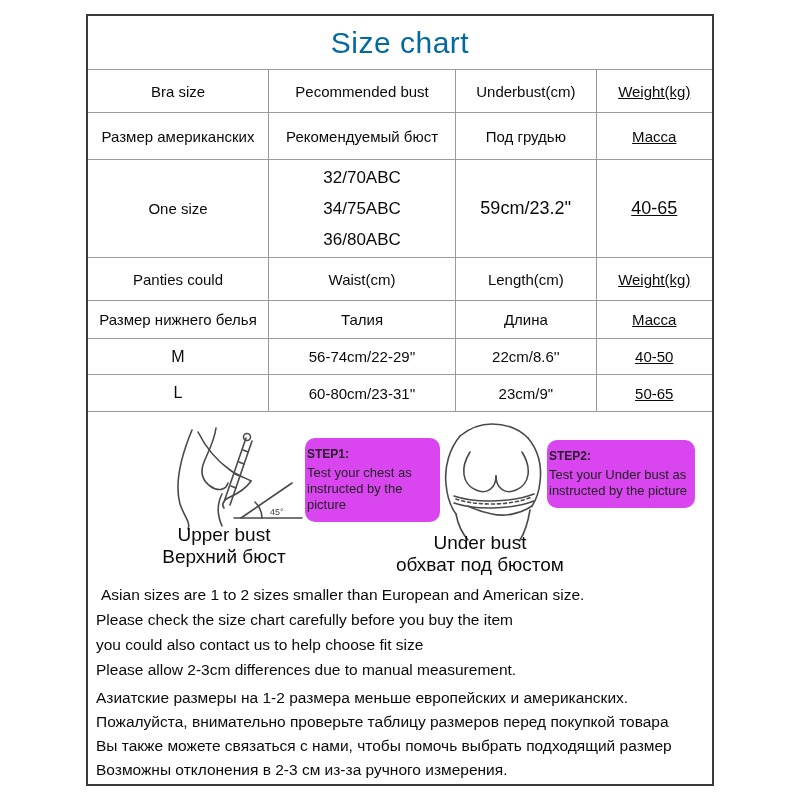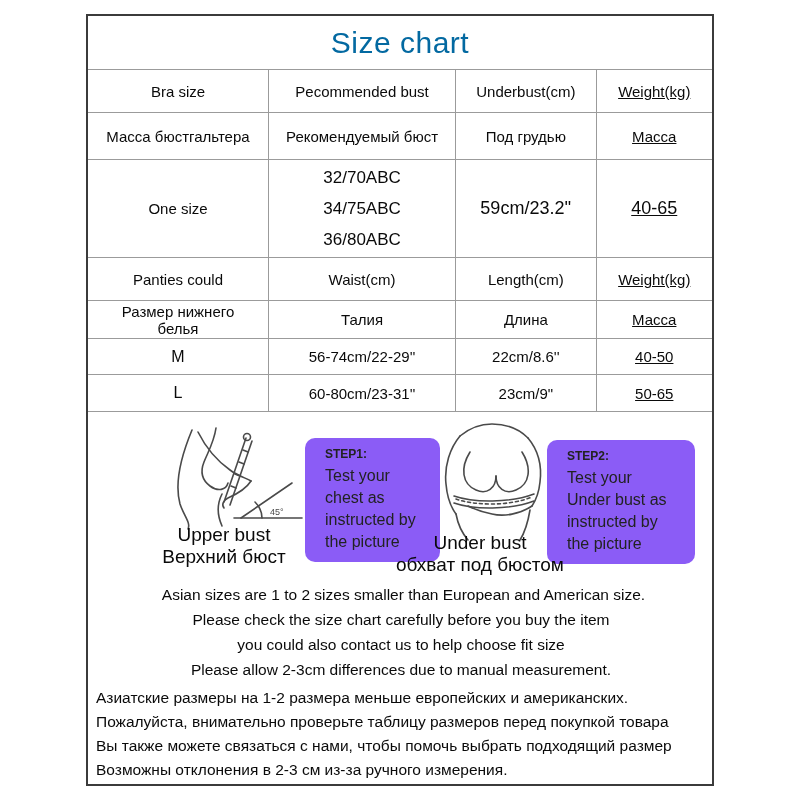--- a/index.html
+++ b/index.html
@@ -4,54 +4,54 @@
 <style>
   * { margin:0; padding:0; box-sizing:border-box; }
   html,body { width:800px; height:800px; background:#ffffff; font-family:"Liberation Sans", sans-serif; color:#111; }
   .sheet { position:relative; width:800px; height:800px; background:#fff; overflow:hidden; }
   .frame { position:absolute; left:86px; top:14px; width:628px; height:772px; border:2px solid #3b3b3b; background:#fff; }
   .title-row { height:54px; border-bottom:1px solid #9b9b9b; display:flex; align-items:center; justify-content:center;
                font-size:30px; letter-spacing:0.5px; color:#0369a1; }
   .size-table { display:grid; grid-template-columns:29% 30% 22.5% 18.5%; grid-template-rows:43px 47px 98px 43px 38px 36px 37px; }
   .cell { border-right:1px solid #9b9b9b; border-bottom:1px solid #9b9b9b;
           display:flex; align-items:center; justify-content:center; text-align:center;
-          font-size:15px; color:#0a0a0a; padding:2px 12px; }
+          font-size:15px; color:#0a0a0a; padding:2px 4px; }
   .cell.last-col { border-right:none;text-decoration:underline; }
   .cell.multi { white-space:pre-line; font-size:17px; line-height:31px; }
   .cell.big { font-size:18px; }
   .cell.md { font-size:16px; }
   .figures { position:relative; height:170px; }
   .figure-svg { position:absolute; }
-  .step-box { position:absolute; width:135px; background:#8b5cf6; border-radius:10px; padding:9px 20px; color:#222; }
+  .step-box { position:absolute; width:135px; background:#d946ef; border-radius:10px; padding:9px 2px; color:#222; }
   .step-box .step-label { font-size:12px; font-weight:bold; margin-bottom:4px; }
-  .step-box .step-text { font-size:16px; line-height:22px; }
+  .step-box .step-text { font-size:13px; line-height:16px; }
   .caption { position:absolute; text-align:center; font-size:19px; line-height:22px; color:#0a0a0a; }
   .notes { position:absolute; left:8px; right:6px; }
   .note-line { font-size:15.5px; color:#0a0a0a; }
-  .notes-en { top:566px; } .notes-en .note-line { line-height:25px;text-align:center; }
+  .notes-en { top:566px; } .notes-en .note-line { line-height:25px; }
   .notes-ru { top:670px; } .notes-ru .note-line { line-height:24px; }
   .note-line.indent { padding-left:5px; }
   svg path, svg line, svg circle { fill:none; stroke:#4a4a4a; stroke-width:1.6; stroke-linecap:round; }
   svg text { fill:#4a4a4a; stroke:none; font-family:"Liberation Sans", sans-serif; }
 </style>
 </head>
 <body>
 
 <div class="sheet">
   <div class="frame">
 
     <div class="title-row">Size chart</div>
 
     <div class="size-table">
       <div class="cell">Bra size</div>
       <div class="cell">Pecommended bust</div>
       <div class="cell">Underbust(cm)</div>
       <div class="cell last-col">Weight(kg)</div>
 
-      <div class="cell">Масса бюстгальтера</div>
+      <div class="cell">Размер американских</div>
       <div class="cell">Рекомендуемый бюст</div>
       <div class="cell">Под грудью</div>
       <div class="cell last-col">Масса</div>
 
       <div class="cell">One size</div>
       <div class="cell multi">32/70ABC
 34/75ABC
 36/80ABC</div>
       <div class="cell big">59cm/23.2''</div>
       <div class="cell big last-col">40-65</div>

